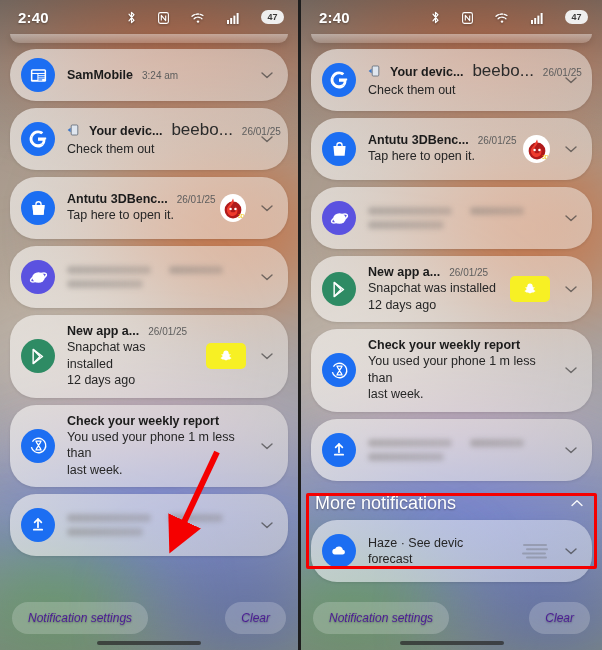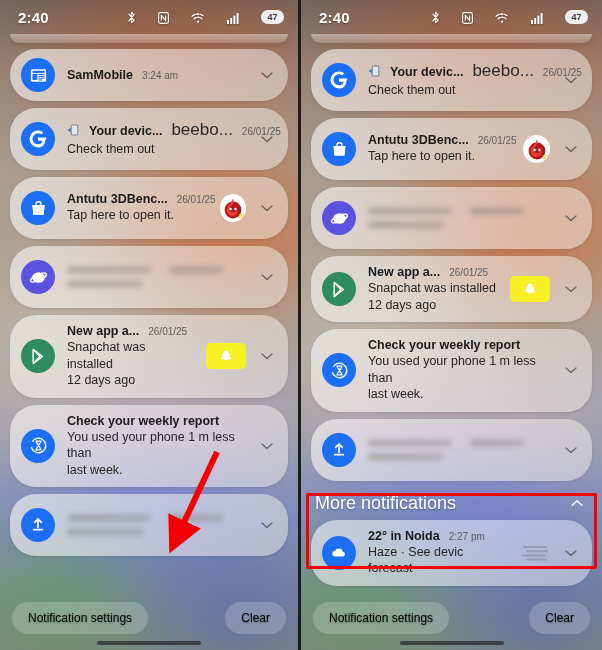--- a/index.html
+++ b/index.html
@@ -138,24 +138,25 @@
   .more-head .chev { opacity: .95; }
 
   
   .footer {
     position: absolute; left: 0; right: 0; bottom: 0; z-index: 4;
     padding: 0 12px 16px 12px;
     display: flex; align-items: center; justify-content: space-between;
   }
   .pill {
     background: rgba(255,255,255,.20);
-    color: #000000; font-size: 12px;
+    color: #4c1d95; font-size: 12px;
     padding: 9px 16px; border-radius: 20px;
     border: none; white-space: nowrap;
     text-shadow: 0 1px 2px rgba(0,0,0,.3);
+    font-style: italic;
   }
   .navbar {
     position: absolute; left: 50%; transform: translateX(-50%);
     bottom: 5px; z-index: 5;
     width: 104px; height: 4px; border-radius: 3px;
     background: rgba(40,40,40,.72);
   }
 
   
   .annot { position: absolute; z-index: 9; pointer-events: none; }
@@ -632,24 +633,20 @@
     </div>
 
     <div class="list" style="padding-top:2px">
       <div class="notif tall" style="background:linear-gradient(100deg, rgba(246,246,250,.60), rgba(226,231,243,.52))">
         <div class="appicon ic-blue">
           <svg width="20" height="20" viewBox="0 0 22 22">
               <path d="M6.4 14.8a3.1 3.1 0 01.35-6.18 4.5 4.5 0 018.5 1.0 2.6 2.6 0 01-.35 5.18z" fill="#fff"></path>
             </svg>
         </div>
         <div class="body">
-          <div class="row1">
-            <span class="ntitle">22° in Noida</span>
-            <span class="ntime">2:27 pm</span>
-          </div>
           <div class="ntext">Haze · See devic forecast</div>
         </div>
         <div class="haze">
           <svg width="30" height="22" viewBox="0 0 30 22">
               <g fill="none" stroke="#5a5a5a" stroke-width="2" stroke-linecap="round">
                 <path d="M4 5h22"></path>
                 <path d="M7 9.2h20"></path>
                 <path d="M3 13.4h22"></path>
                 <path d="M7 17.6h19"></path>
               </g>

